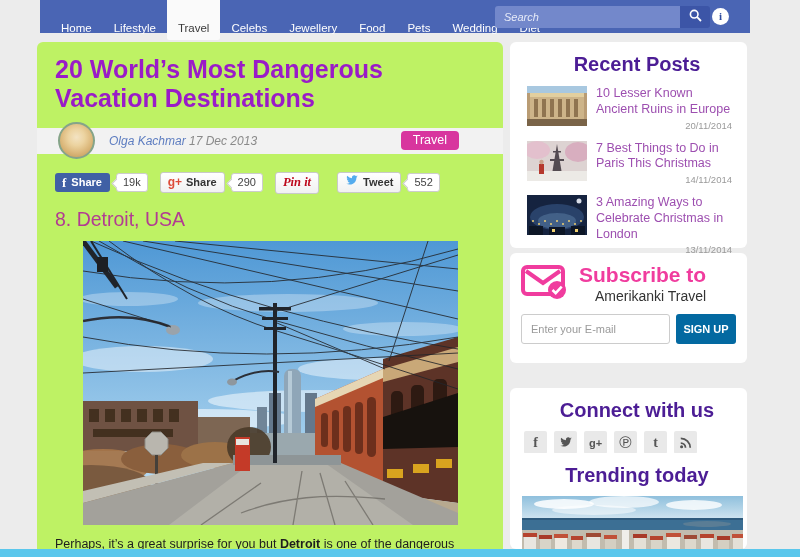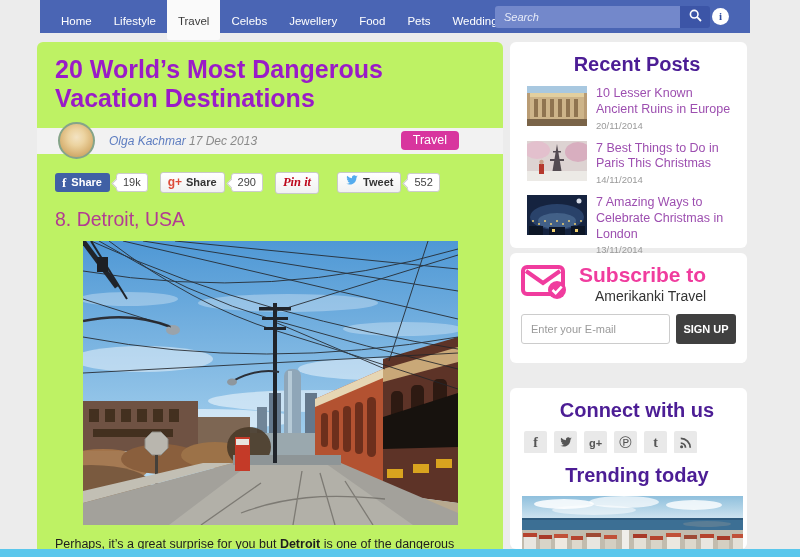--- a/index.html
+++ b/index.html
@@ -2,21 +2,21 @@
 <html><head>
 <meta charset="utf-8">
 <style>
   * { box-sizing: border-box; margin: 0; padding: 0; }
   html,body { width:800px; }
   body { font-family: "Liberation Sans", sans-serif; background:#ececec; }
   .page { position:relative; width:800px; height:557px; overflow:hidden; background:#ececec; }
 
   
   .navbar { position:absolute; left:40px; top:0; width:710px; height:33px; background:#4a65b4; display:flex; align-items:flex-start; padding-left:10px; }
-  .nav-item { color:#fff; font-size:11.5px; padding:5px 11px; line-height:33px; height:33px; cursor:pointer; }
+  .nav-item { color:#fff; font-size:11.5px; padding:12px 11px; line-height:33px; height:33px; cursor:pointer; }
   .nav-item.active { background:#fafafa; color:#3a3a3a; height:40px; border-radius:0 0 2px 2px; }
   .search-wrap { position:absolute; left:495px; top:6px; width:215px; height:22px; display:flex; }
   .search-input { flex:1; min-width:0; background:#7388cb; border:none; border-radius:3px 0 0 3px; color:#fff; font-size:11px; font-style:italic; padding:0 9px; outline:none; }
   .search-input::placeholder { color:#e7ebf8; opacity:1; }
   .search-btn { width:30px; background:#3c55a7; border:none; border-radius:0 3px 3px 0; display:flex; align-items:center; justify-content:center; cursor:pointer; }
   .info-btn { position:absolute; left:712px; top:8px; width:17px; height:17px; border-radius:50%; background:#fff; color:#2d4a9e; font-weight:bold; font-size:11px; text-align:center; line-height:17px; font-family:"Liberation Serif", serif; cursor:pointer; }
 
   
   .main-card { position:absolute; left:37px; top:42px; width:466px; height:515px; background:#bef264; border-radius:6px 6px 0 0; overflow:hidden; }
   .article-title { margin:13px 18px 0; font-size:25px; font-weight:bold; color:#9a1bc8; line-height:1.14; }
@@ -45,29 +45,29 @@
   .side-card { position:absolute; left:510px; width:237px; background:#fff; border-radius:6px; }
   #card-recent { top:42px; height:206px; }
   #card-subscribe { top:253px; height:110px; }
   #card-connect { top:368px; height:80px;margin-top:20px; }
   #card-trending { top:453px; height:96px; overflow:hidden; }
   .side-heading { color:#4c1d95; font-size:20px; font-weight:700; margin:11px 0 0 17px;text-align:center; }
   .post-row { display:flex; margin:10px 15px 0 17px; gap:9px; cursor:pointer; }
   .post-thumb { width:60px; height:40px; flex:none; }
   .post-text { flex:1; display:flex; flex-direction:column; }
   .post-title { color:#9d4fb0; font-size:12.5px; line-height:1.26; }
-  .post-date { color:#9a9a9a; font-size:9.5px; margin-top:2px; }
+  .post-date { color:#9a9a9a; font-size:9.5px; text-align:right; margin-top:2px; }
 
   .sub-head-row { display:flex; margin:10px 0 0 10px; gap:9px; align-items:center; }
   .sub-heading { color:#f03c9e; font-size:21px; font-weight:bold; line-height:1; }
   .sub-sub { color:#333; font-size:14px; margin-top:3px;text-align:right; }
   .sub-form { display:flex; margin:9px 11px 0 11px; gap:6px; }
   .email-input { flex:1; min-width:0; border:1px solid #ccc; border-radius:3px; height:30px; font-size:11px; padding:12px 9px; color:#555; outline:none; }
   .email-input::placeholder { color:#9a9a9a; opacity:1; }
-  .signup-btn { width:60px; height:30px; background:#404040; color:#fff; border:none; border-radius:3px; font-weight:bold; font-size:11px; cursor:pointer; }
+  .signup-btn { width:60px; height:30px; background:#0369a1; color:#fff; border:none; border-radius:3px; font-weight:bold; font-size:11px; cursor:pointer; }
 
   .social-row { display:flex; gap:7px; margin:9px 0 0 14px; }
   .social-icon { width:23px; height:23px; background:#e9e9e9; color:#555; display:flex; align-items:center; justify-content:center; font-weight:bold; font-size:14px; border-radius:2px; cursor:pointer; }
   .trending-img { margin:9px 0 0 12px; width:221px; height:60px; display:block; }
 
   .bottom-bar { position:absolute; left:0; top:549px; width:800px; height:8px; background:#5bc7ec; z-index:30; }
 </style>
 </head>
 <body>
 
@@ -318,21 +318,21 @@
             <circle cx="36" cy="29" r="1"></circle>
             <circle cx="42" cy="26" r="1"></circle>
             <circle cx="48" cy="29" r="1"></circle>
             <circle cx="54" cy="26" r="1"></circle>
             <rect x="25" y="34" width="3" height="3"></rect>
             <rect x="48" y="34" width="3" height="3"></rect>
           </g>
         <circle cx="52" cy="6" r="2.5" fill="#d8dde8"></circle>
       </svg>
       <div class="post-text">
-        <span class="post-title">7 Amazing Ways to Celebrate Christmas in London</span>
+        <span class="post-title">3 Amazing Ways to Celebrate Christmas in London</span>
         <span class="post-date">13/11/2014</span>
       </div>
     </div>
   </div>
 
   <div class="side-card" id="card-subscribe">
     <div class="sub-head-row">
       <span>
         <svg width="50" height="38" viewBox="0 0 50 38">
           <rect x="3" y="4" width="40" height="27" rx="4" fill="#fff" stroke="#f03c9e" stroke-width="4"></rect>

